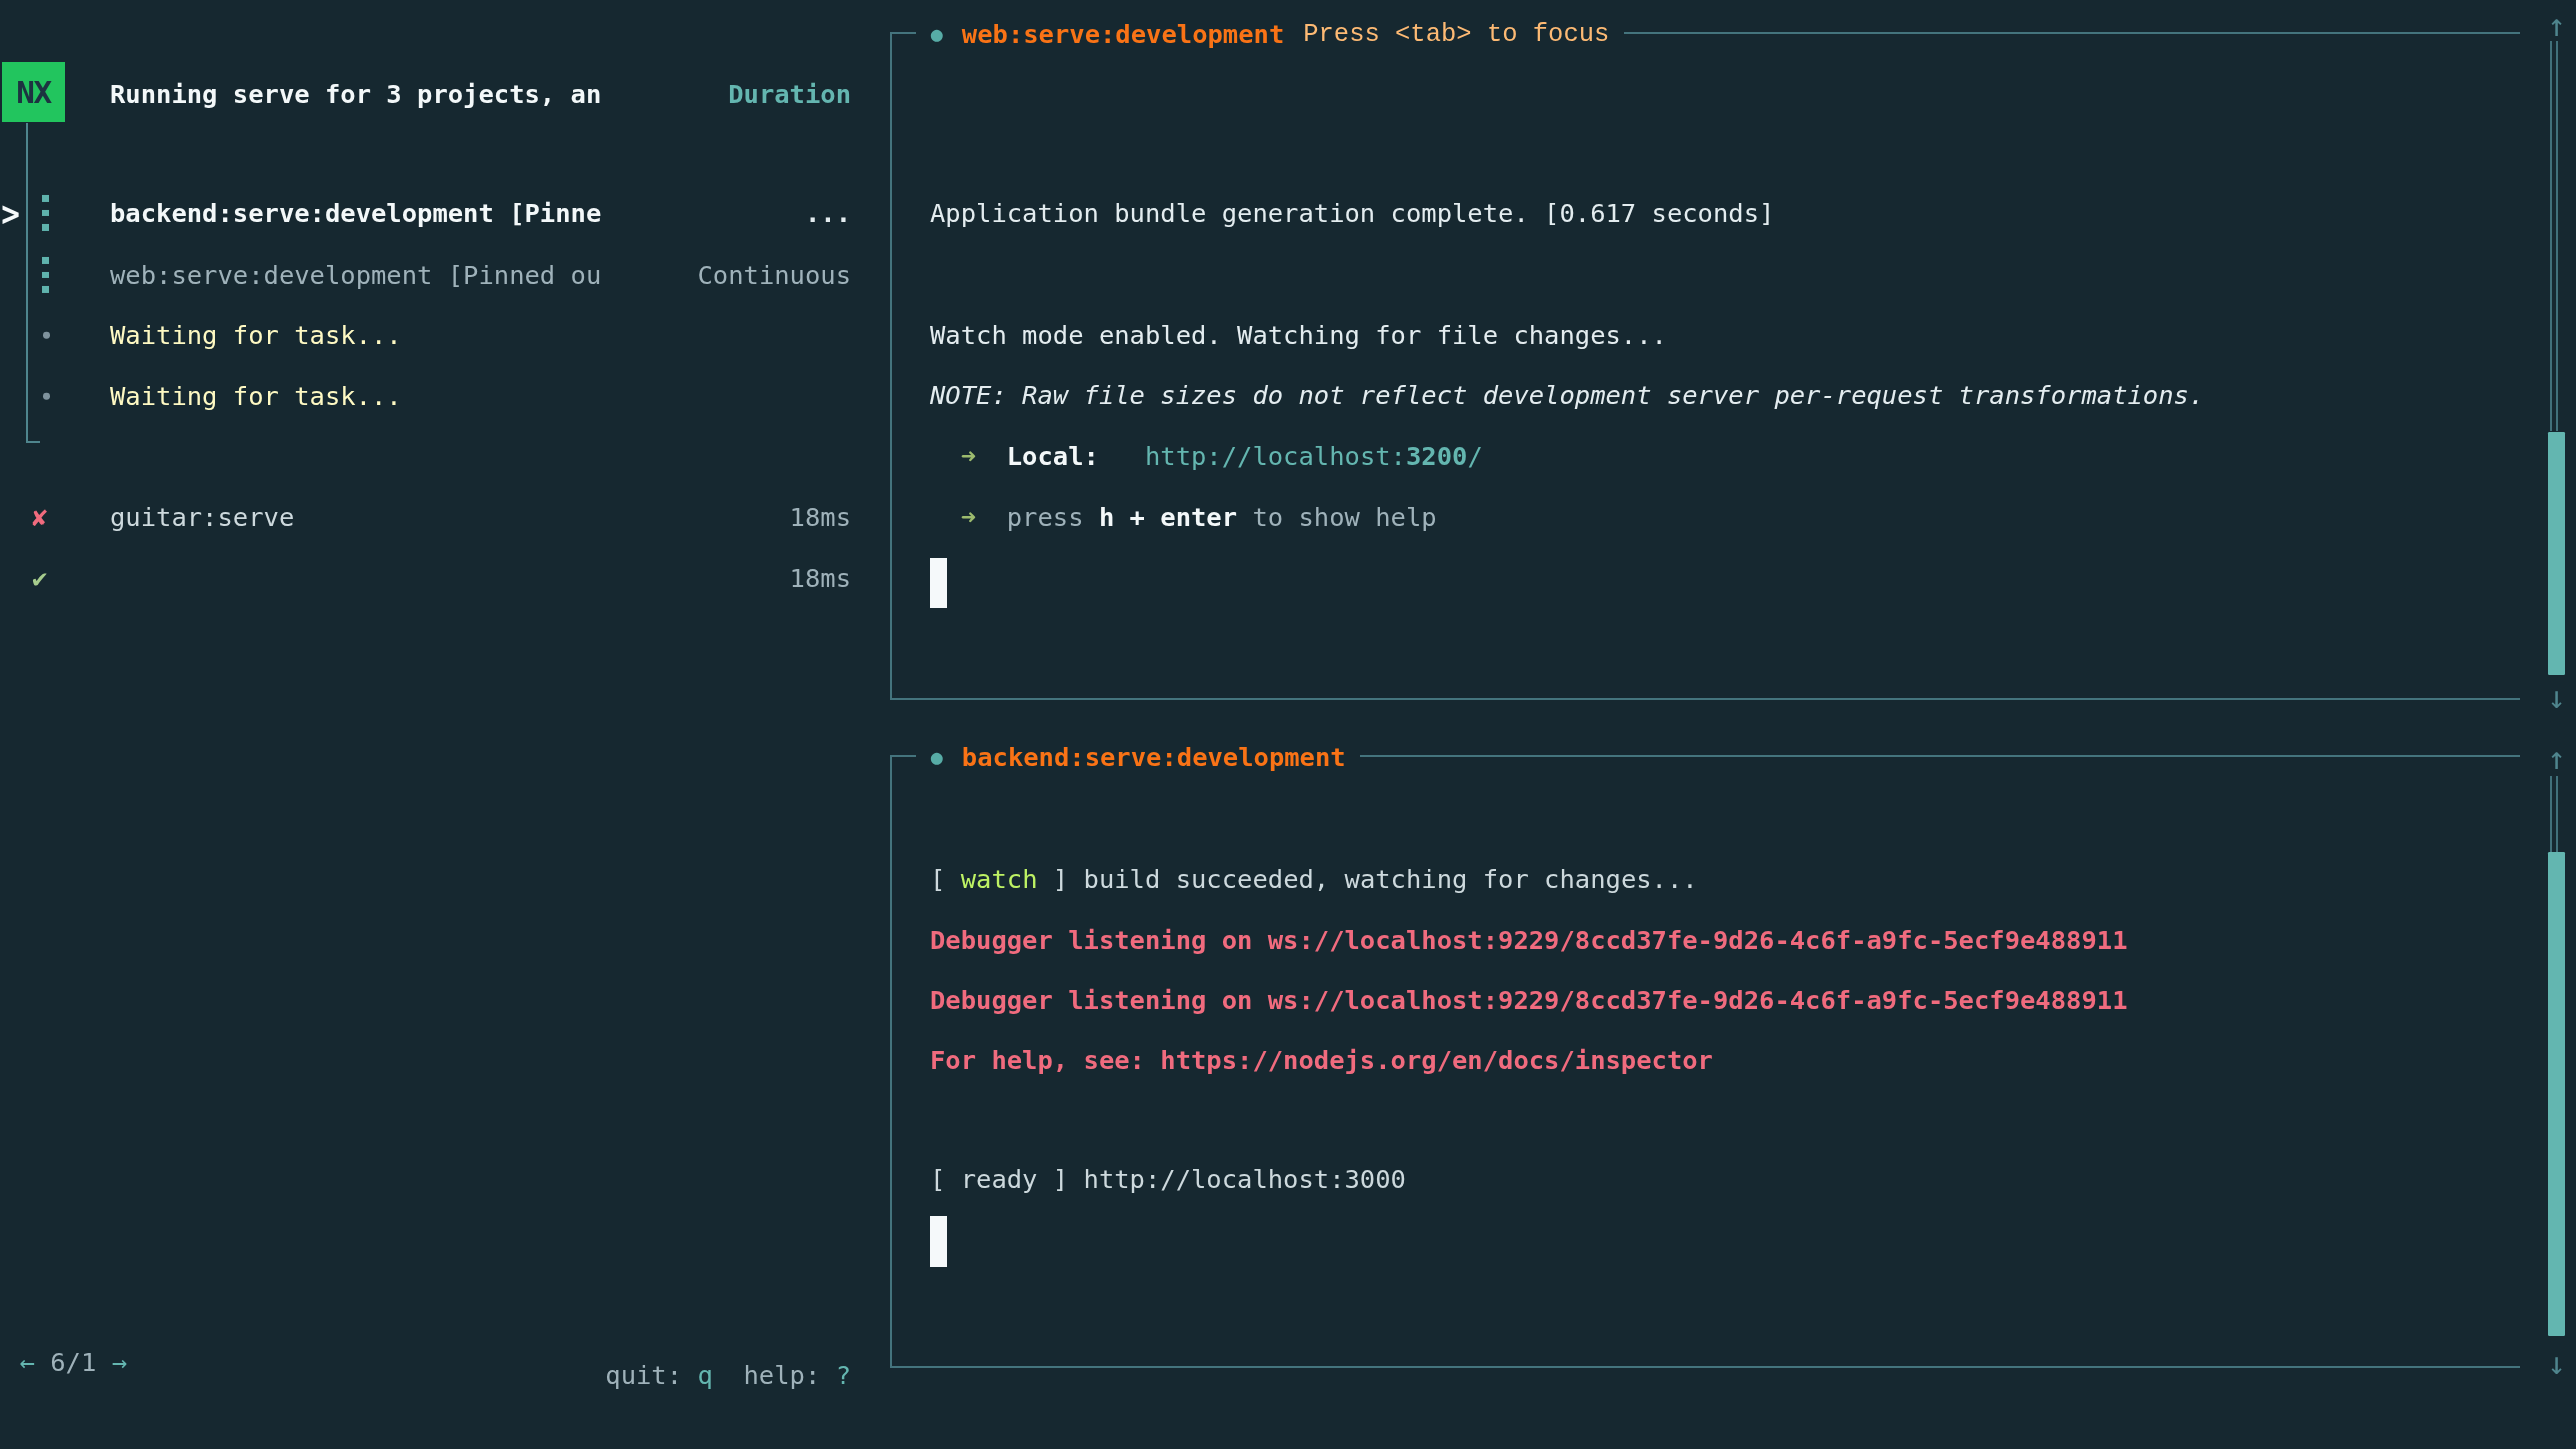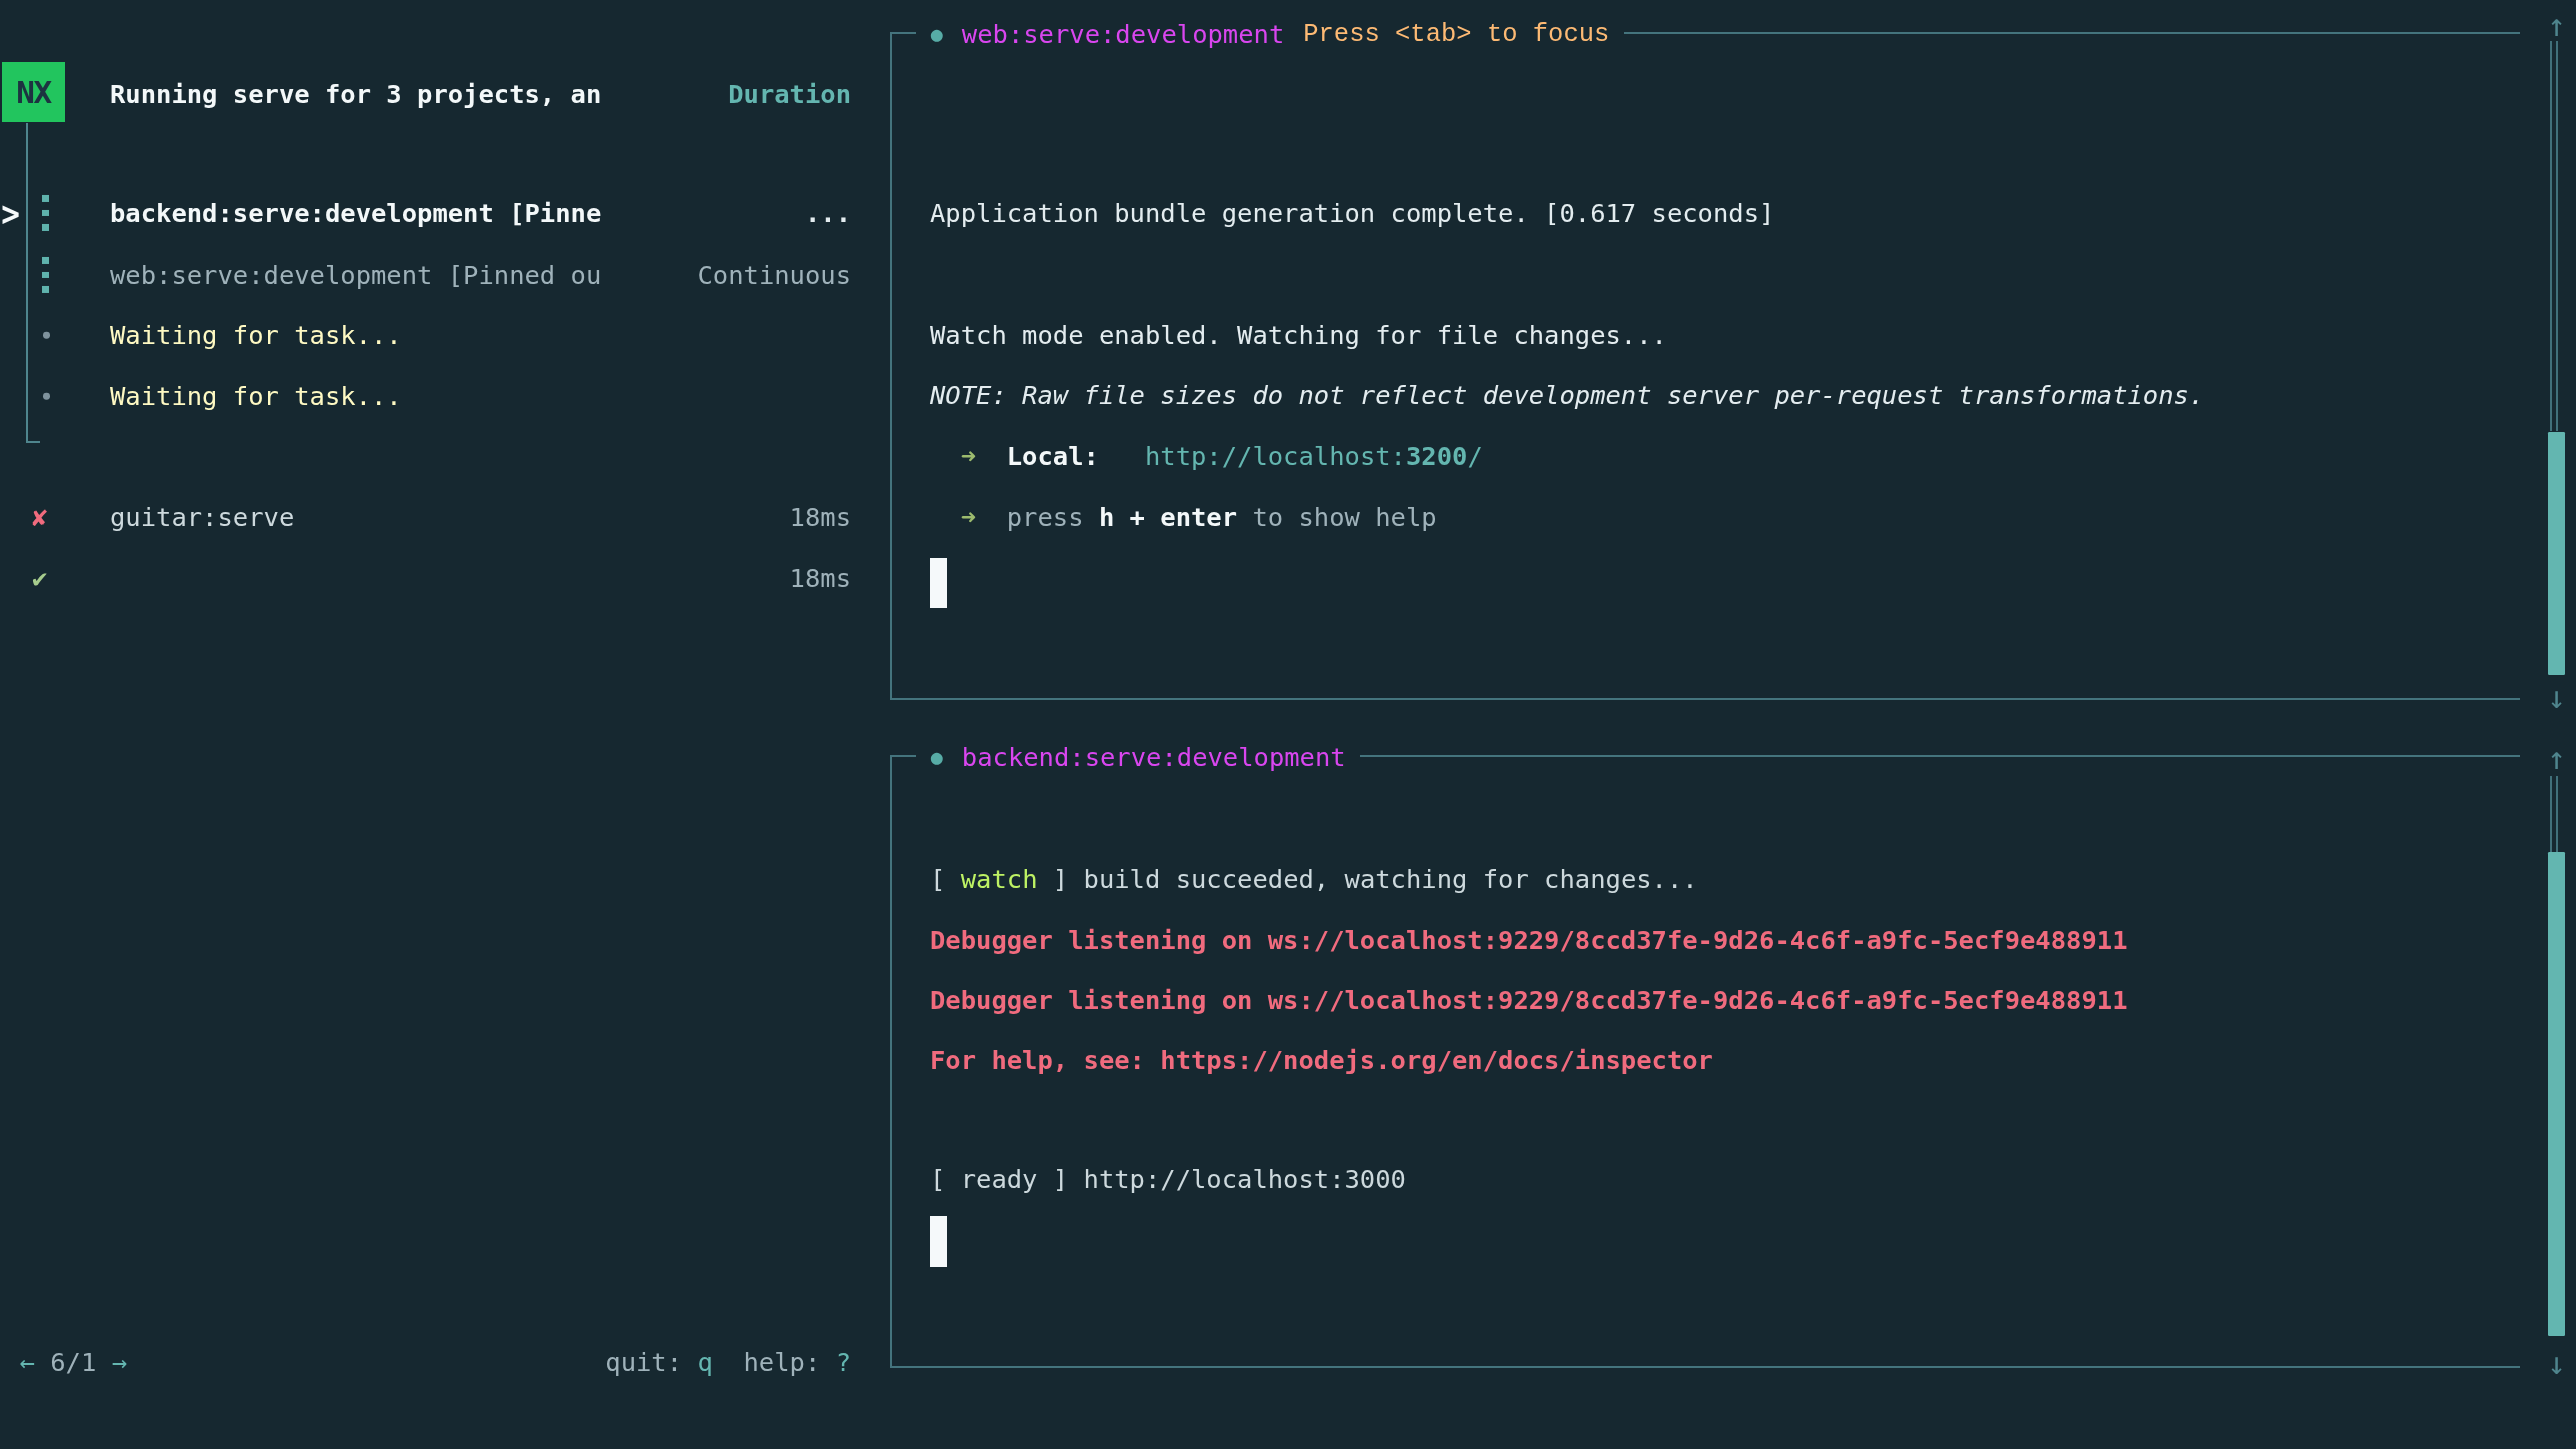--- a/index.html
+++ b/index.html
@@ -40,30 +40,30 @@
     color:#f5f9fa;font-weight:bold;font-size:31px;transform:scaleY(1.15);}
   .spinner{position:absolute;left:42px;top:50%;transform:translateY(-50%);
     display:flex;flex-direction:column;gap:8px;}
   .spinner i{width:6.7px;height:6.7px;background:#5fb3ad;display:block;}
   .waitdot{position:absolute;left:43px;top:50%;transform:translateY(-50%);
     width:6.7px;height:6.7px;border-radius:50%;background:#7e929c;}
   .status-glyph{position:absolute;left:32px;top:0;height:60px;display:flex;align-items:center;font-size:25.5px;}
 
   #footer-row{left:0;top:1332px;width:885px;height:60px;}
   #pager{position:absolute;left:19.5px;top:0;height:60px;display:flex;align-items:center;white-space:pre;}
-  #keys-hint{position:absolute;right:34px;top:0;height:60px;display:flex;align-items:center;white-space:pre;}
+  #keys-hint{position:absolute;right:34px;top:13px;height:60px;display:flex;align-items:center;white-space:pre;}
 
   
   .panel{border:2px solid #44747d;border-right:none;background:transparent;}
   #panel-top{left:890px;top:32px;width:1628px;height:664px;}
   #panel-bottom{left:890px;top:755px;width:1628px;height:609px;}
   .panel-header{position:absolute;top:-17px;left:24px;height:34px;
     background:#162830;padding:0 14.8px;display:flex;align-items:center;gap:19px;white-space:pre;}
   .panel-dot{color:#57aca6;font-size:20px;}
-  .panel-title{color:#d946ef;}
+  .panel-title{color:#f97316;font-weight:bold;}
   .panel-hint{color:#fdba74;font-family:Liberation Mono, monospace;}
   .pline{position:absolute;left:38px;height:60px;display:flex;align-items:center;white-space:pre;}
   .cursor{position:absolute;left:38px;width:17.4px;background:#f5f9fa;}
 
   
   .sb-arrow{position:absolute;left:0;width:23px;height:31px;display:flex;align-items:center;justify-content:center;
     color:#4f858d;font-size:31px;}
   .sb-track{position:absolute;left:5.4px;width:8px;
     border-left:2px solid #41707a;border-right:2px solid #41707a;box-sizing:border-box;}
   .sb-thumb{position:absolute;left:2.7px;width:17.4px;background:#63b6b0;border-radius:1.3px;}

